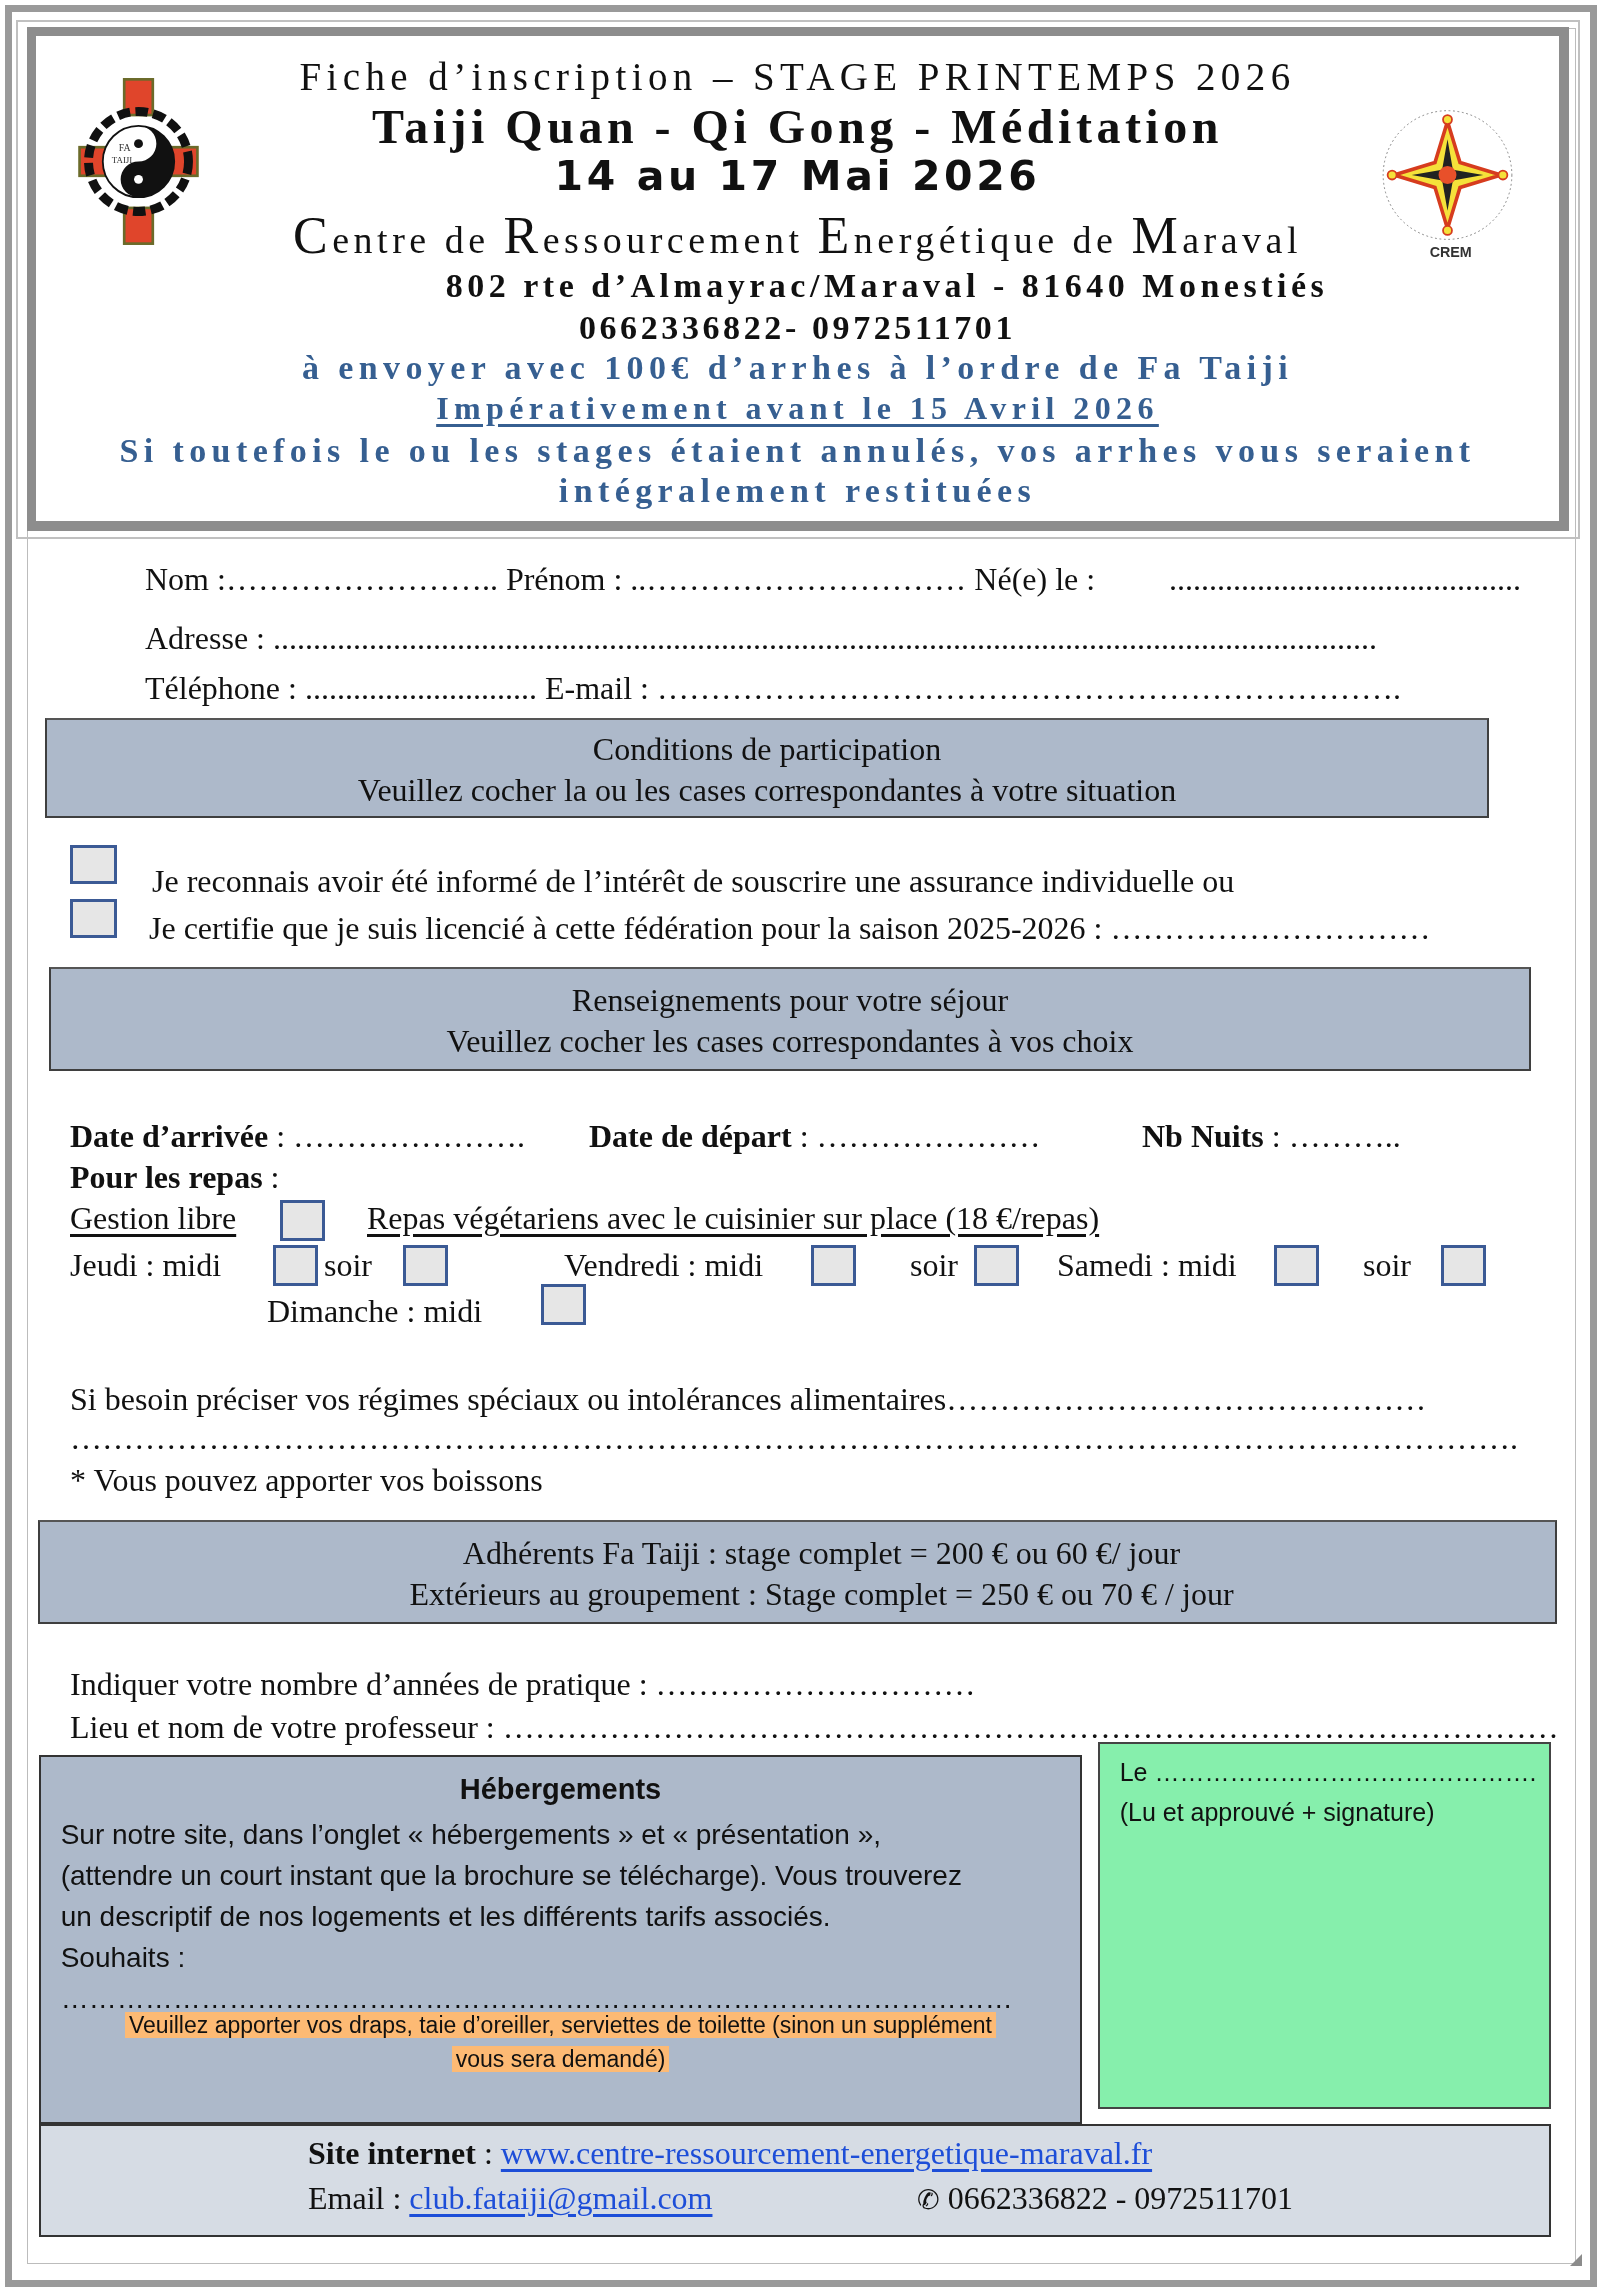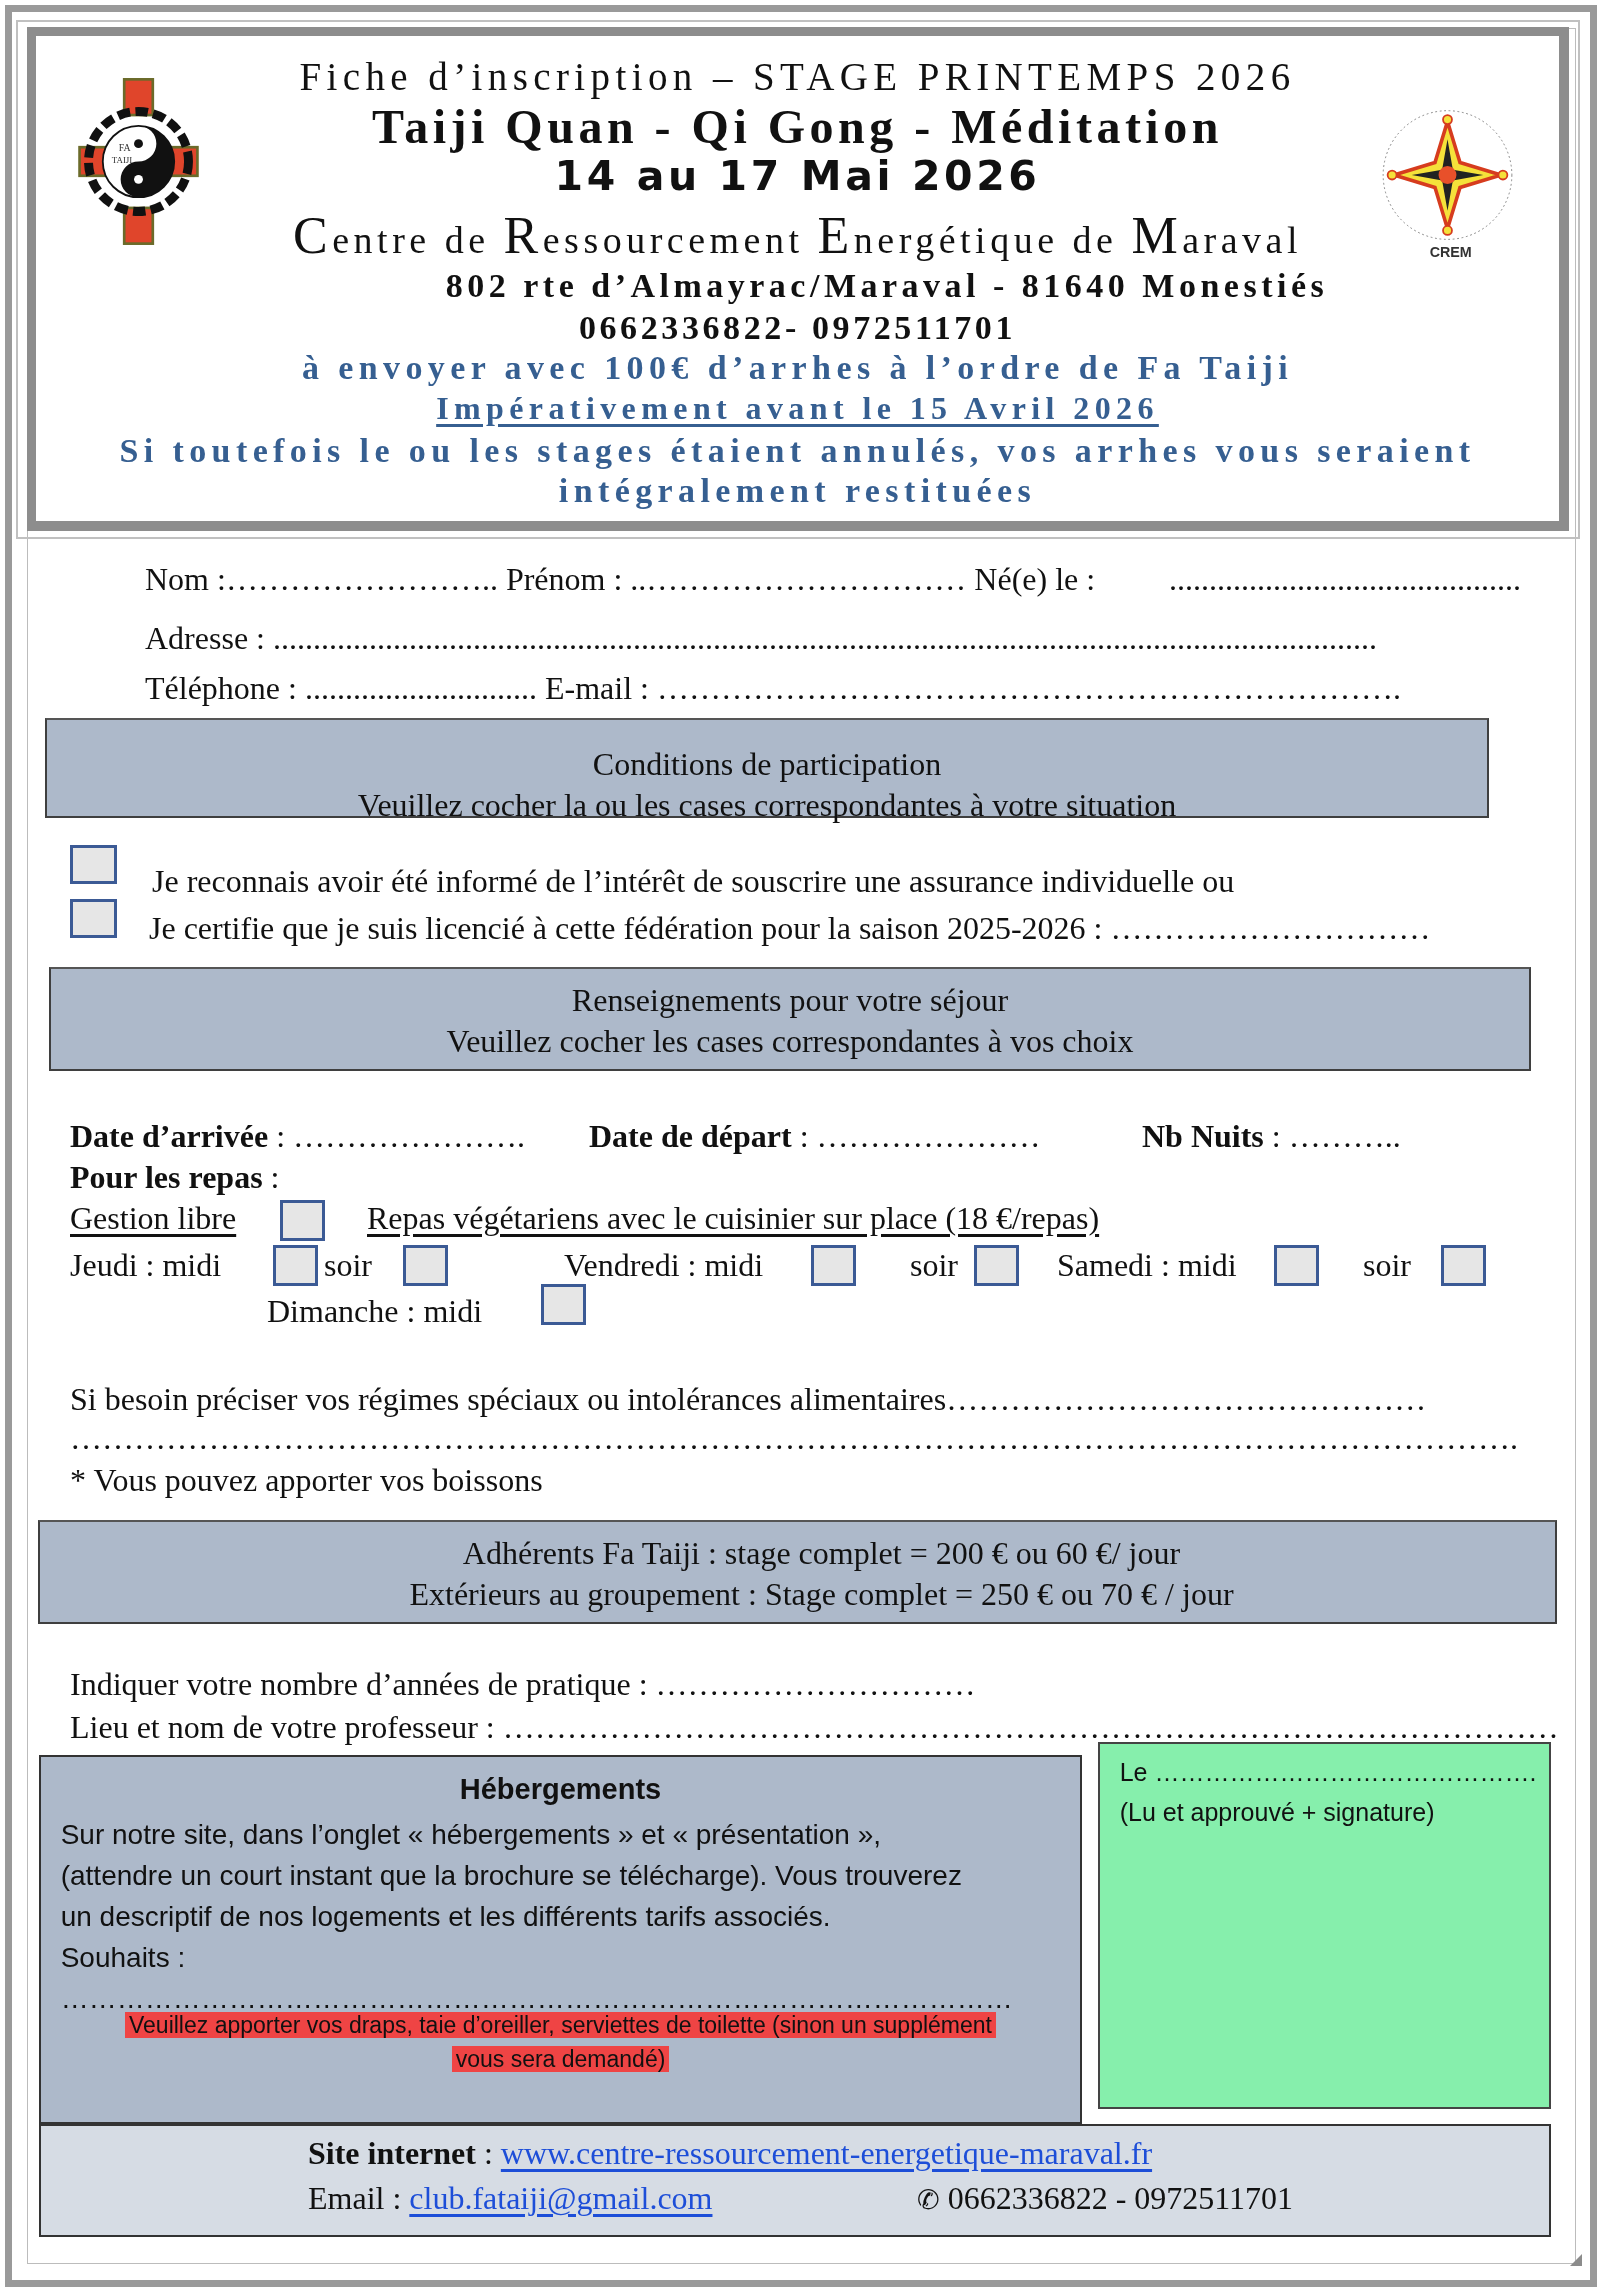--- a/index.html
+++ b/index.html
@@ -56,21 +56,21 @@
     .b { font-weight: bold; }
 
     .heb-box { position: absolute; left: 39px; top: 1755px; width: 1043px; height: 369px;
       background: #adb9ca; border: 2.7px solid #333; border-right: 2.7px solid #333; }
     .heb-title { position: absolute; left: 0; right: 0; top: 16px; text-align: center;
       font-family: "Liberation Sans", sans-serif; font-weight: bold; font-size: 29px; }
     .heb-text { position: absolute; left: 19.7px; top: 57px; width: 1003px; font-family: "Liberation Sans", sans-serif;
       font-size: 28px; line-height: 41px; }
     .heb-warn { position: absolute; left: 0; right: 0; top: 251px; text-align: center;
       font-family: "Liberation Sans", sans-serif; font-size: 23px; line-height: 34px; }
-    .heb-warn span { background: #ef4444; padding: 0 3.6px; }
+    .heb-warn span { background: #fdba74; padding: 0 3.6px; }
 
     .sig-box { position: absolute; left: 1098px; top: 1742px; width: 453px; height: 367px;
       background: #86efac; border: 2.7px solid #444; font-family: "Liberation Sans", sans-serif; font-size: 25px; text-align: center; }
     .sig-box .l1 { position: absolute; left: 19.7px; top: 14.3px; }
     .sig-box .l2 { position: absolute; left: 19.7px; top: 54px; }
 
     .footer-box { position: absolute; left: 39px; top: 2124px; width: 1512px; height: 113px;
       background: #d6dce4; border: 2.7px solid #333; border-top: 2.7px solid #333; font-size: 32px; }
     .footer-box .f1 { position: absolute; left: 267px; top: 9px; white-space: nowrap; }
     .footer-box .f2 { position: absolute; left: 267px; top: 54px; white-space: nowrap; }
@@ -145,21 +145,21 @@
   <span class="dots" style="display:inline-block; width:1209px; overflow:hidden; vertical-align:bottom;">..........................................................................................................................................</span>
 </div>
 
 <div class="form-line" style="left:145px; top:670px;">
   <span>Téléphone :</span>
   <span class="dots">.............................</span>
   <span>E-mail :</span>
   <span class="dots">…………………………………………………………….</span>
 </div>
 
-<div class="banner" style="left:45px; top:718px; width:1444px; height:100px; padding-top:24px;">
+<div class="banner" style="left:45px; top:718px; width:1444px; height:100px; padding-top:9px;">
   <div>Conditions de participation</div>
   <div>Veuillez cocher la ou les cases correspondantes à votre situation</div>
 </div>
 
 <div class="cbox" style="left:70px; top:845px;"></div>
 <div class="cbox" style="left:70px; top:899px;"></div>
 <div class="form-line" style="left:152px; top:863px;">Je reconnais avoir été informé de l’intérêt de souscrire une assurance individuelle ou</div>
 <div class="form-line" style="left:149px; top:910px;">Je certifie que je suis licencié à cette fédération pour la saison 2025-2026 : …………………………</div>
 
 <div class="banner" style="left:49px; top:967px; width:1482px; height:104px; padding-top:10.7px;">

